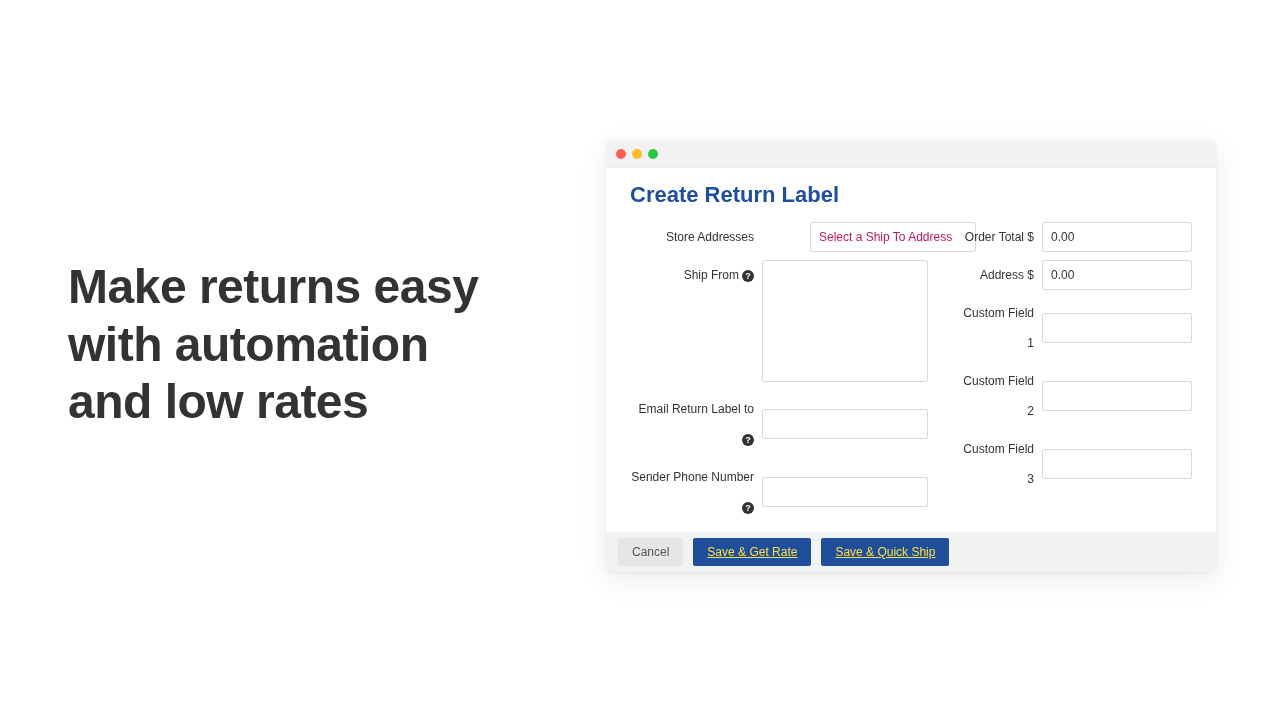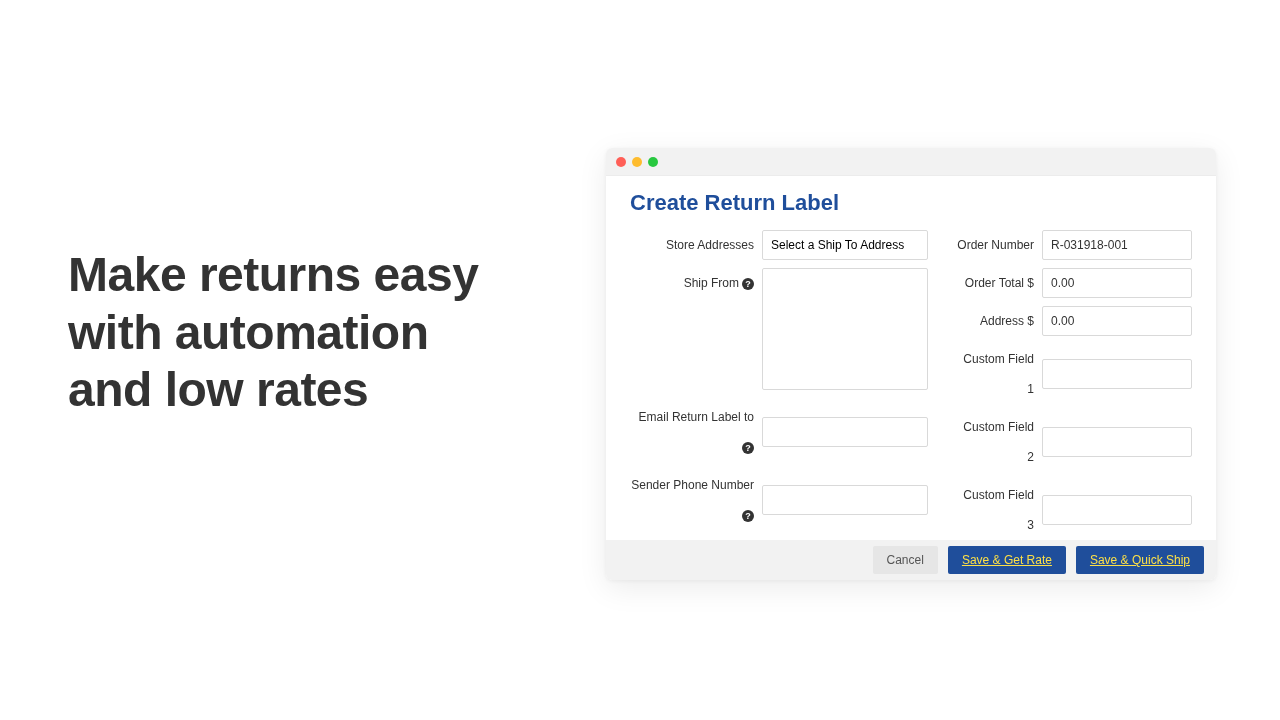--- a/index.html
+++ b/index.html
@@ -1,30 +1,30 @@
 <!DOCTYPE html>
 <html><head>
 <meta charset="utf-8">
 <style>
   * { box-sizing: border-box; margin: 0; padding: 0; }
   html, body { width: 1280px; height: 720px; background: #fff; font-family: -apple-system, "Segoe UI", "Helvetica Neue", Arial, sans-serif; }
   .stage { position: relative; width: 1280px; height: 720px; }
   .headline {
     position: absolute;
-    left: 68px; top: 246px;
+    left: 68px; top: 258px;
     width: 440px;
     font-size: 48px;
     font-weight: 700;
     line-height: 1.2;
     color: #333;
     letter-spacing: -0.5px;
   }
   .window {
     position: absolute;
-    left: 606px; top: 148px;
+    left: 606px; top: 140px;
     width: 610px; height: 432px;
     background: #fff;
     border-radius: 6px;
     box-shadow: 0 8px 30px rgba(0,0,0,0.08), 0 1px 4px rgba(0,0,0,0.05);
     overflow: hidden;
   }
   .titlebar {
     height: 28px;
     background: #f2f2f2;
     border-bottom: 1px solid #ececec;
@@ -82,39 +82,39 @@
     border: 1px solid #d9d9d9;
     border-radius: 2px;
     background: #fff;
     font-size: 12px;
     color: #333;
     padding: 0 8px;
     height: 30px;
     font-family: inherit;
   }
   textarea.tx { height: 122px; padding: 6px 8px; resize: none; }
-  .select { display: flex; align-items: center; color: #000000; cursor: pointer; }
+  .select { display: flex; align-items: center; color: #be185d; cursor: pointer; margin-left: 48px; }
 
   .checkrow { display: flex; align-items: center; margin-left: 132px; margin-top: 2px; }
   .checkbox {
     width: 14px; height: 14px;
     border: 1px solid #c9c9c9;
     border-radius: 2px;
     margin-right: 6px;
     background: #fff;
   }
   .checklabel { font-size: 12px; color: #333; }
 
   .footer {
     position: absolute;
     left: 0; right: 0; bottom: 0;
     height: 40px;
     background: #f2f2f2;
     display: flex;
-    justify-content: flex-end;
+    justify-content: flex-start;
     align-items: center;
     padding: 0 12px;
     gap: 10px;
   }
   .btn {
     height: 28px;
     padding: 0 14px;
     font-size: 12px;
     border-radius: 2px;
     border: none;
@@ -181,24 +181,20 @@
 
           <div class="checkrow">
             <div class="checkbox"></div>
             <div class="checklabel">Save to Customer Addresses</div>
           </div>
 
         </div>
 
         <div class="col-right">
 
-          <div class="row">
-            <div class="lbl">Order Number</div>
-            <div class="ctrl"><input class="tx" value="R-031918-001" style=""></div>
-          </div>
 
 
           <div class="row">
             <div class="lbl">Order Total $</div>
             <div class="ctrl"><input class="tx" value="0.00" style=""></div>
           </div>
 
           <div class="row">
             <div class="lbl">Address $</div>
             <div class="ctrl"><input class="tx" value="0.00" style=""></div>

